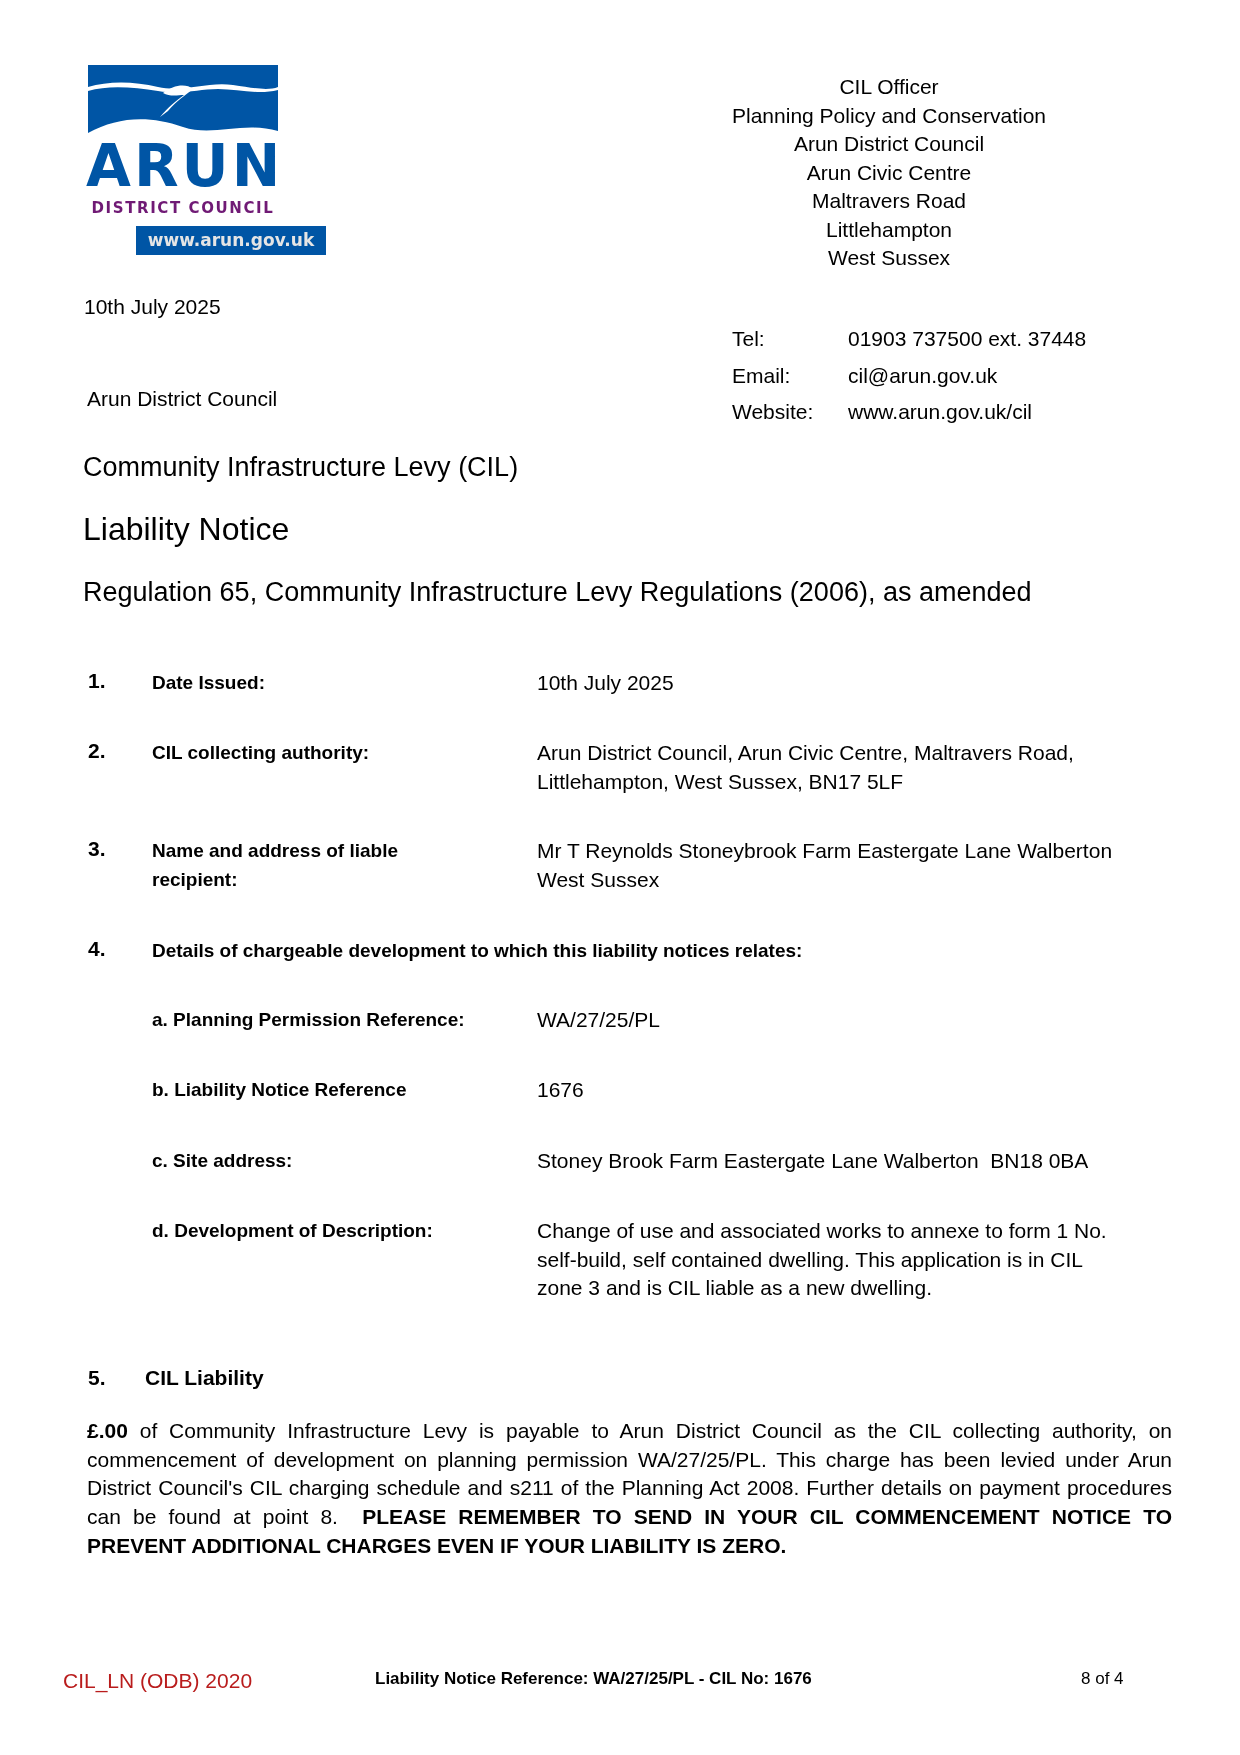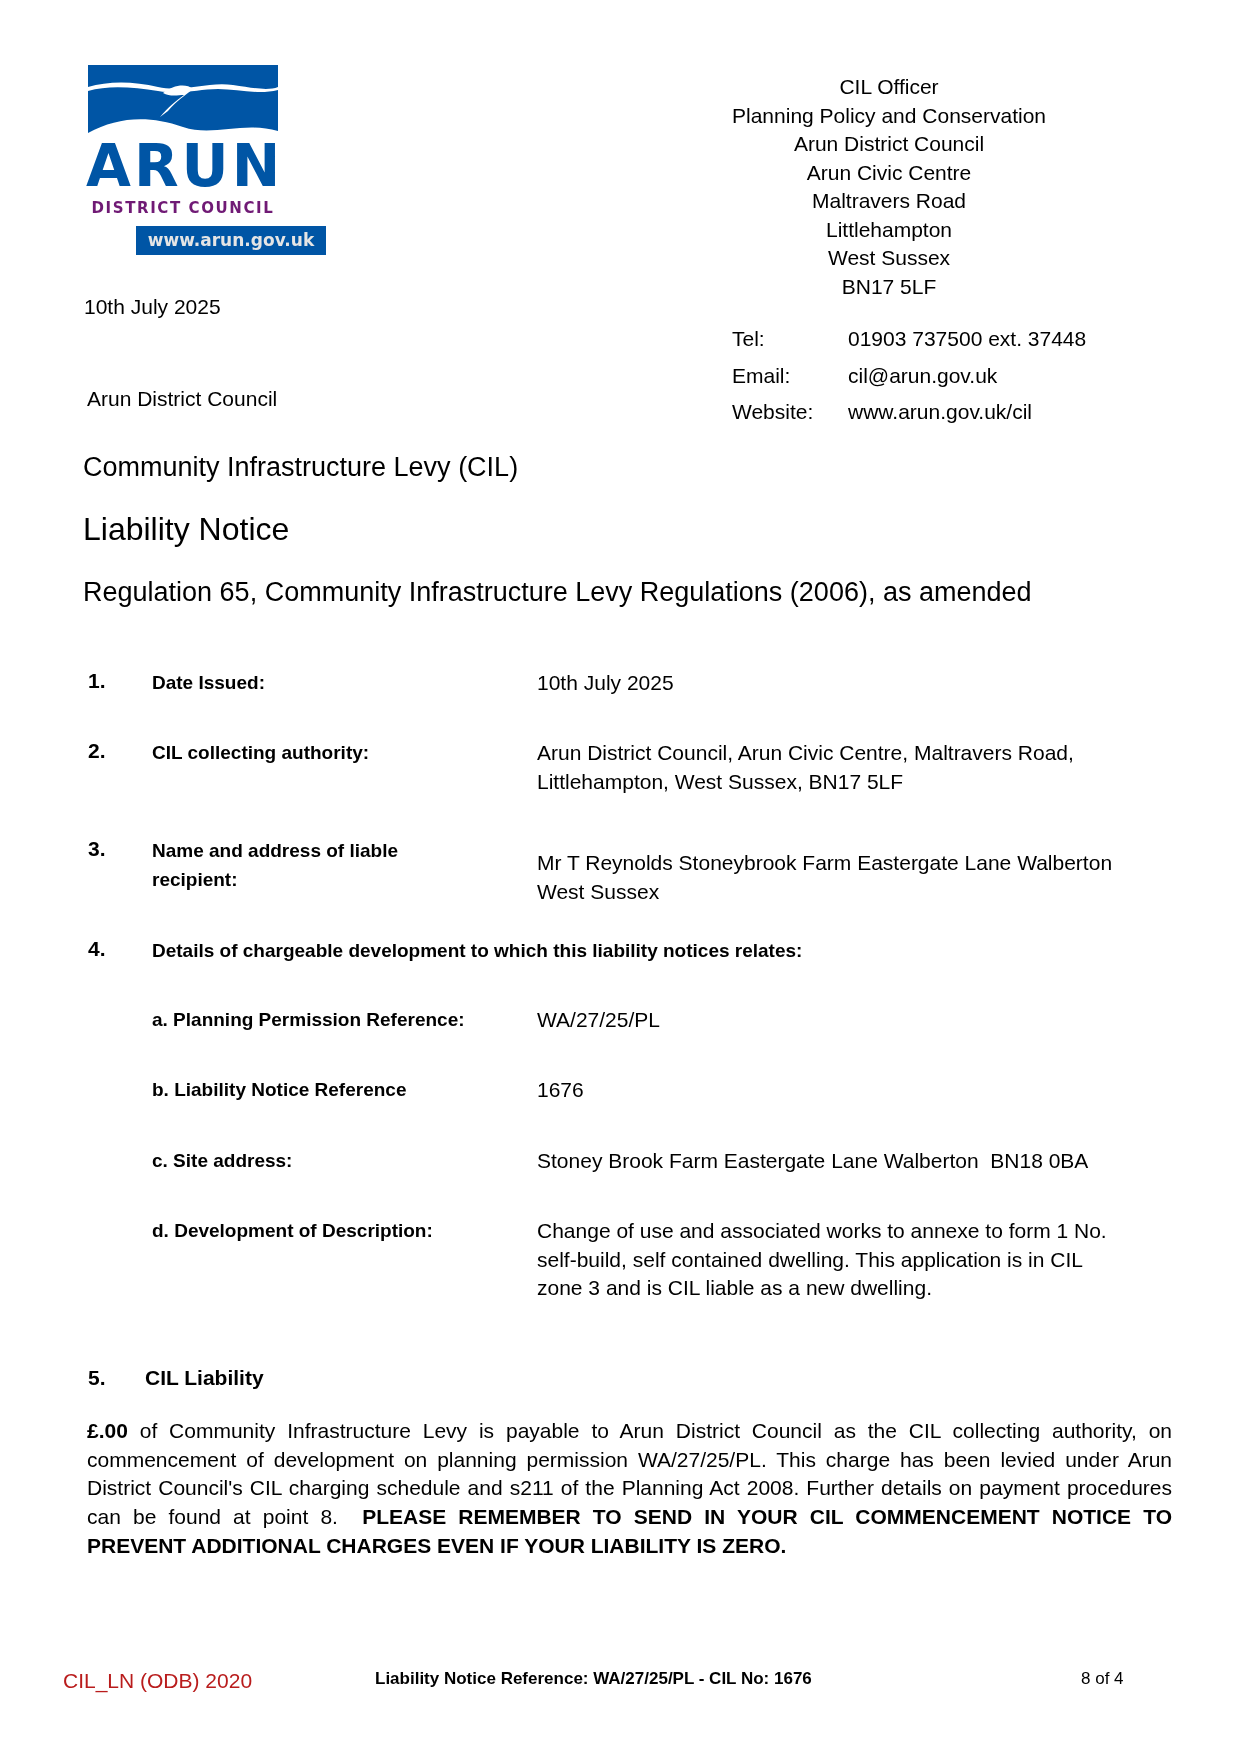--- a/index.html
+++ b/index.html
@@ -62,21 +62,20 @@
 <div class="abs body-text" style="left:87px; top:385px;">Arun District Council</div>
 
 <div class="addr">
   <div>CIL Officer</div>
   <div>Planning Policy and Conservation</div>
   <div>Arun District Council</div>
   <div>Arun Civic Centre</div>
   <div>Maltravers Road</div>
   <div>Littlehampton</div>
   <div>West Sussex</div>
-  <div>BN17 5LF</div>
 </div>
 
 <div class="contact-row" style="top:327px;">
   <span class="lbl">Tel:</span><span>01903 737500 ext. 37448</span>
 </div>
 <div class="contact-row" style="top:364px;">
   <span class="lbl">Email:</span><span>cil@arun.gov.uk</span>
 </div>
 <div class="contact-row" style="top:400px;">
   <span class="lbl">Website:</span><span>www.arun.gov.uk/cil</span>
@@ -97,21 +96,21 @@
 <div class="item-value" style="top:739px;">
   <div>Arun District Council, Arun Civic Centre, Maltravers Road,</div>
   <div>Littlehampton, West Sussex, BN17 5LF</div>
 </div>
 
 <div class="num" style="top:837px;">3.</div>
 <div class="item-label" style="top:837px;">
   <div>Name and address of liable</div>
   <div>recipient:</div>
 </div>
-<div class="item-value" style="top:837px;margin-top:12px;">
+<div class="item-value" style="top:837px;">
   <div>Mr T Reynolds Stoneybrook Farm Eastergate Lane Walberton</div>
   <div>West Sussex</div>
 </div>
 
 <div class="num" style="top:937px;">4.</div>
 <div class="item-label" style="top:937px; white-space:nowrap;">Details of chargeable development to which this liability notices relates:</div>
 
 <div class="item-label" style="top:1006px; white-space:nowrap;">a. Planning Permission Reference:</div>
 <div class="item-value" style="top:1006px;">
     <div>WA/27/25/PL</div>

